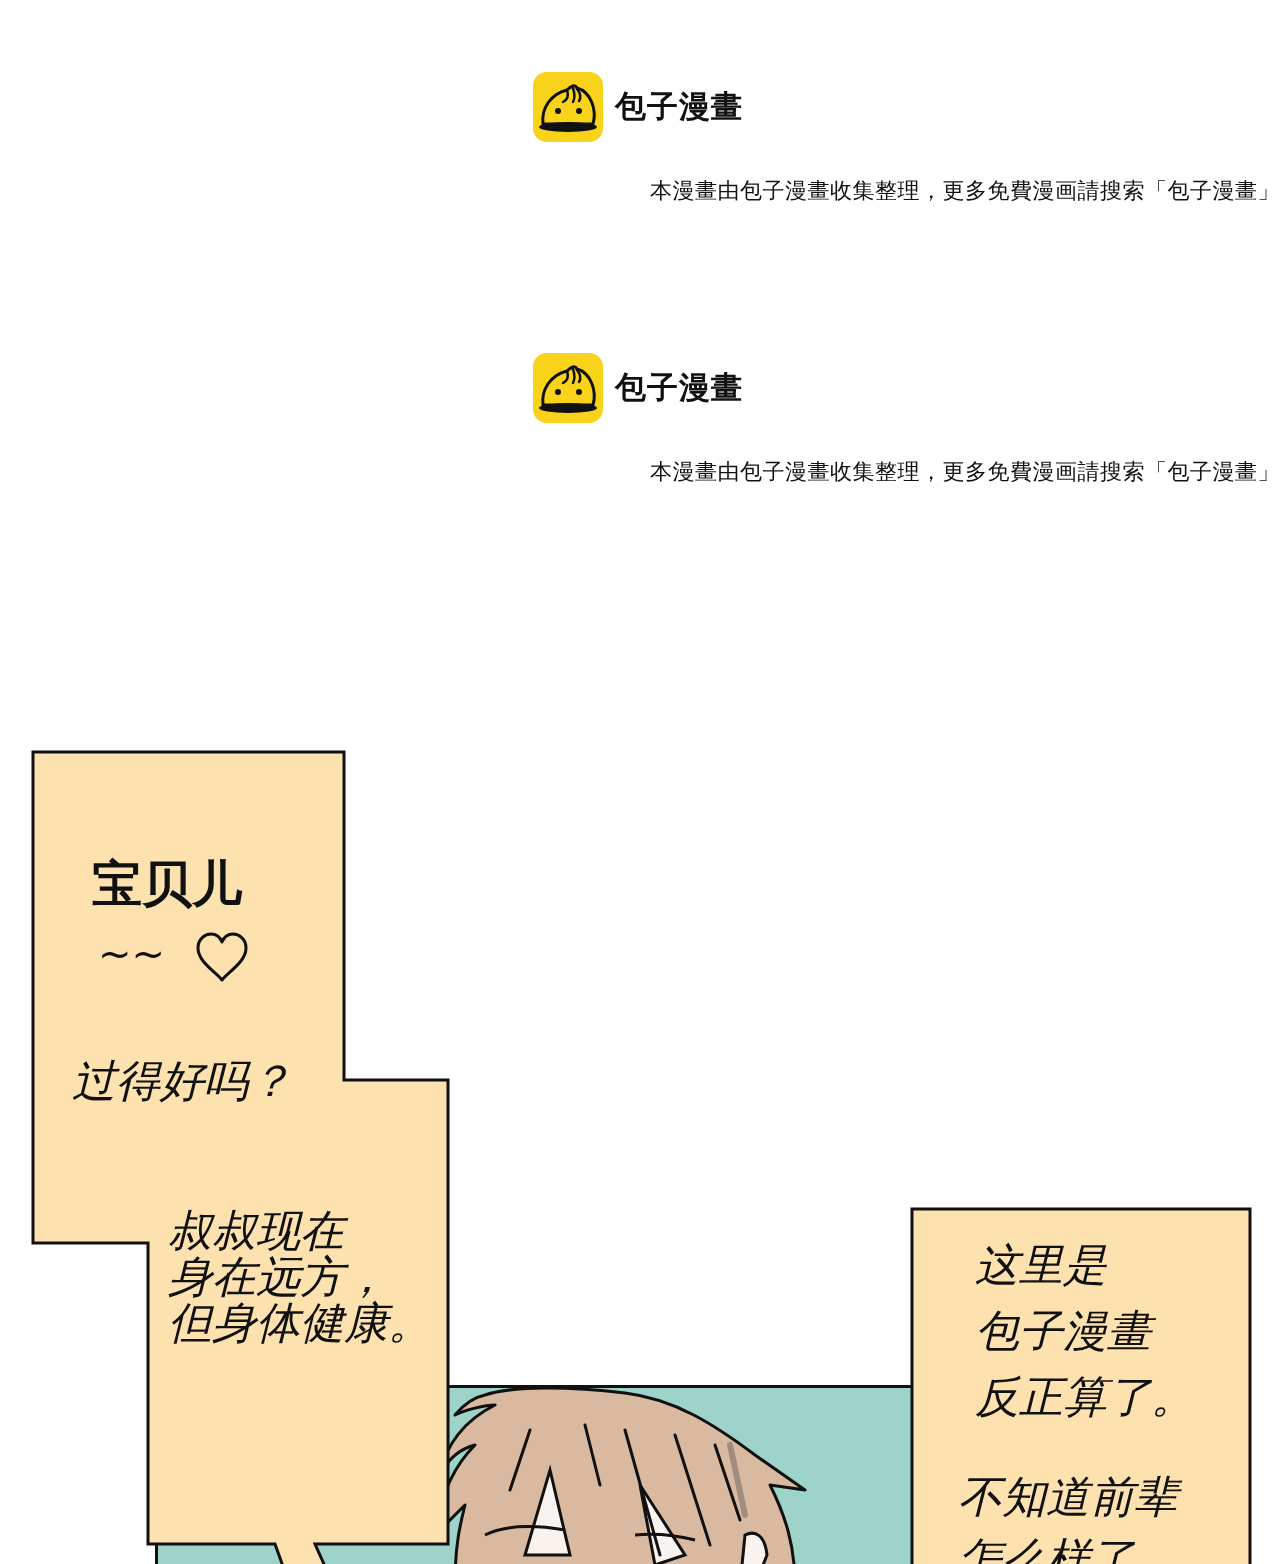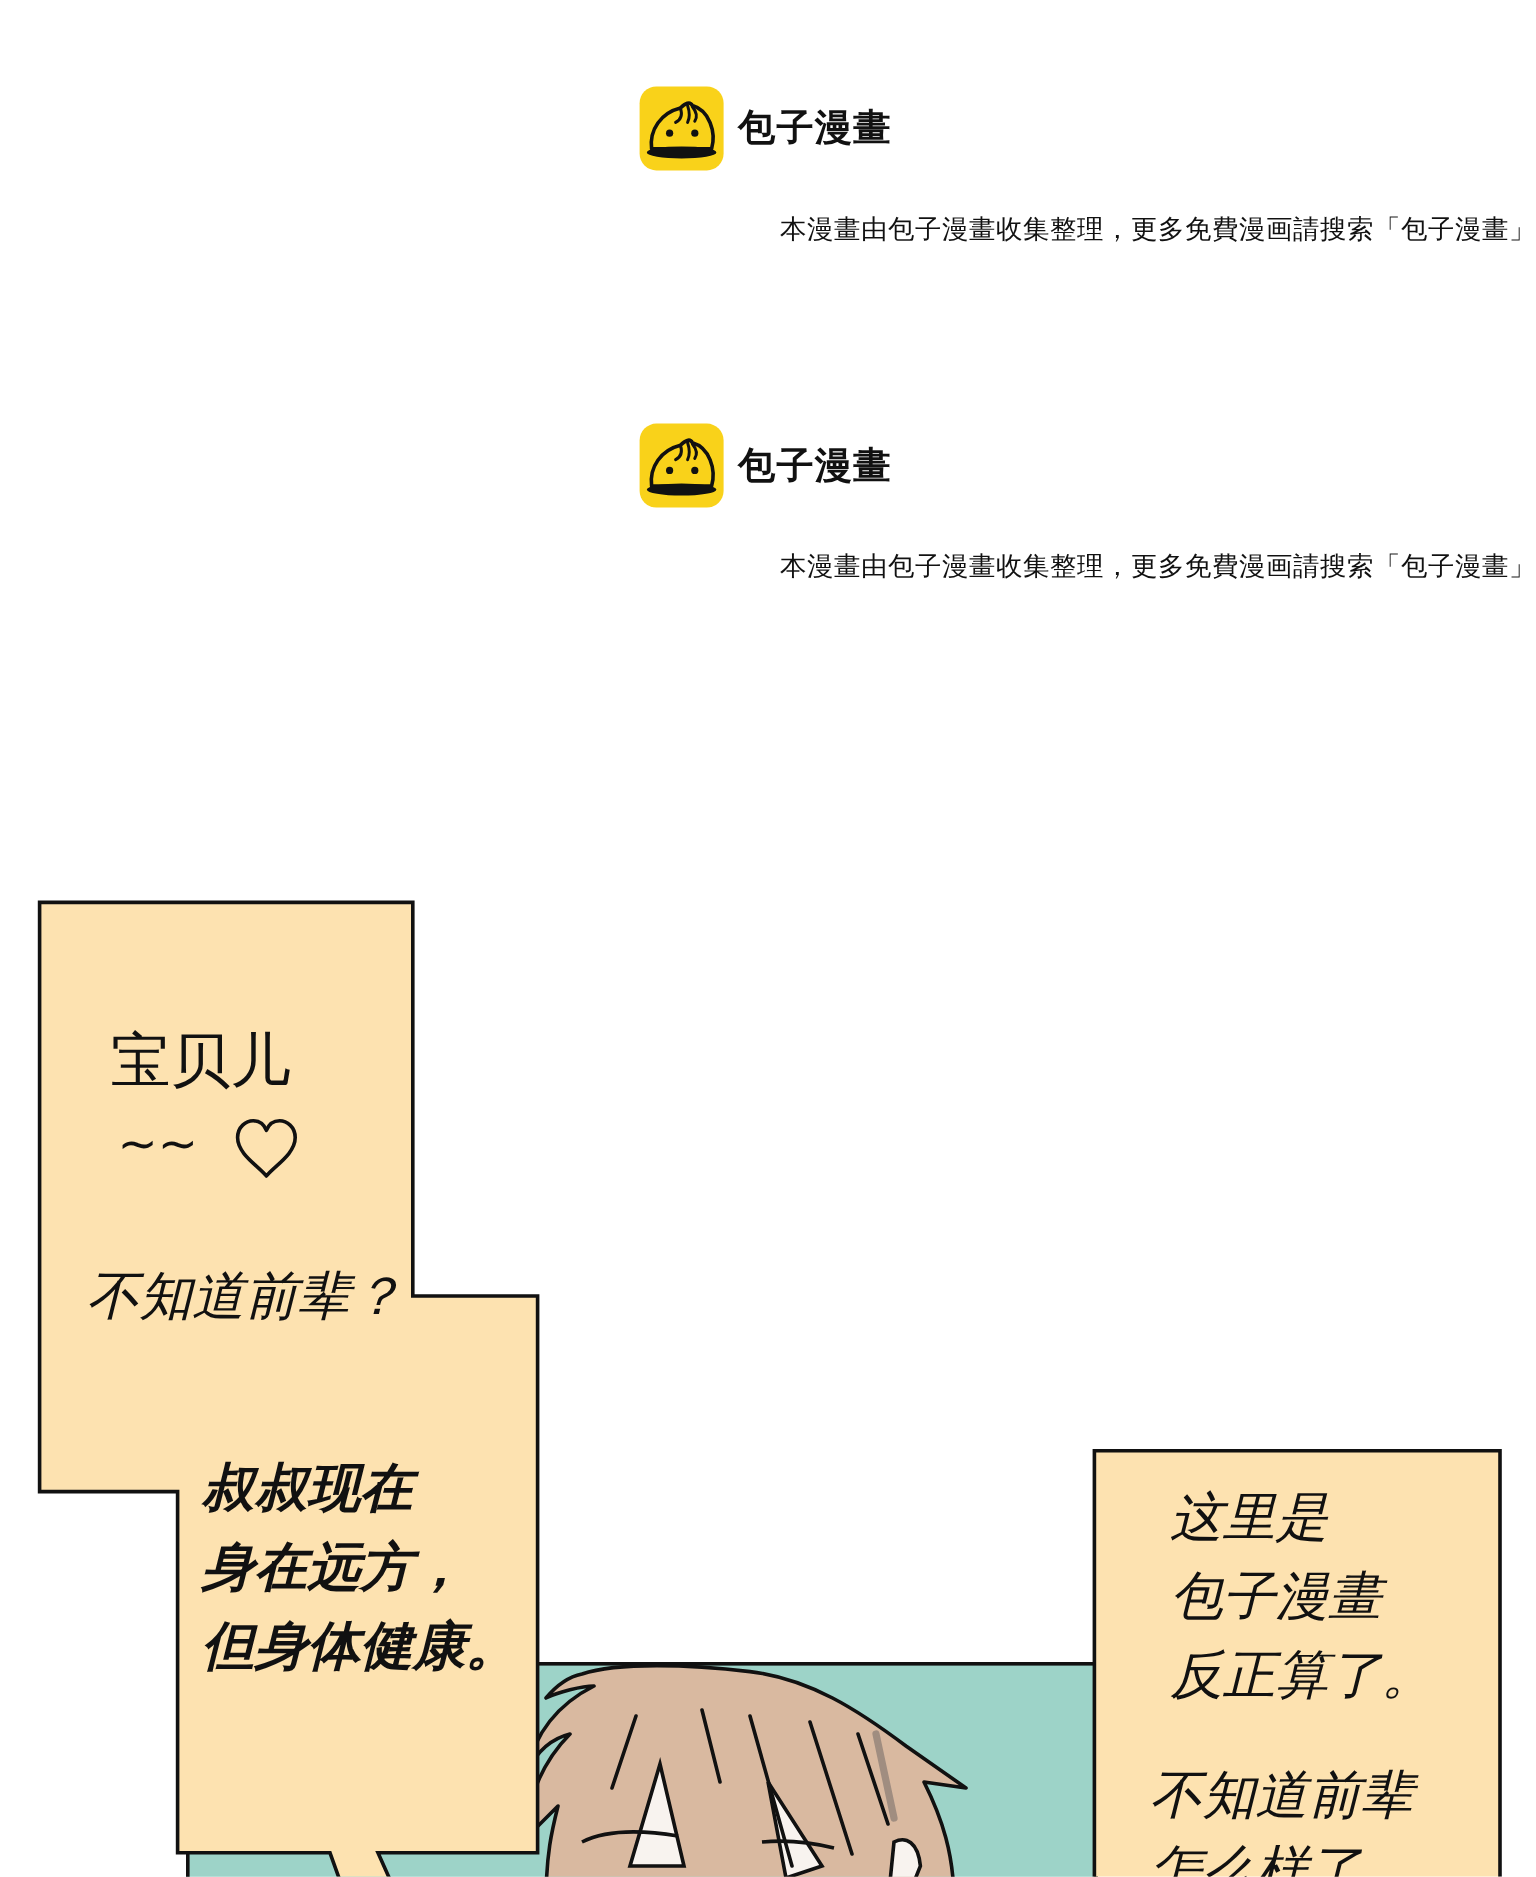--- a/index.html
+++ b/index.html
@@ -68,24 +68,24 @@
     }
     .bubble-shape { position: absolute; left: 0; top: 0; }
     .bubble-text {
       position: absolute;
       font-family: "DejaVu Sans", sans-serif;
       color: #111;
       font-style: italic;
       white-space: pre;
       line-height: 1.3;
     }
-    .t-baobei { left: 92px; top: 852px; font-size: 50px; font-style: normal; }
+    .t-baobei { left: 92px; top: 852px; font-size: 50px; font-style: normal; font-weight: bold; }
     .t-tilde { left: 98px; top: 928px; font-size: 40px; font-style: normal; }
     .t-how { left: 72px; top: 1052px; font-size: 44px; }
-    .t-uncle { left: 168px; top: 1208px; font-size: 44px; line-height: 66px; font-weight: bold; }
+    .t-uncle { left: 168px; top: 1208px; font-size: 44px; line-height: 46px; }
     .t-right1 { left: 975px; top: 1232px; font-size: 44px; line-height: 66px; }
     .t-right2 { left: 958px; top: 1466px; font-size: 44px; line-height: 62px; }
     .heart-icon { position: absolute; left: 194px; top: 930px; }
   </style>
 </head>
 <body>
 
 <div class="watermark" style="top:72px;">
   <div class="wm-logo-row">
     <div class="wm-icon">
@@ -148,21 +148,21 @@
 
 <svg class="bubble-shape" width="1280" height="1564" viewBox="0 0 1280 1564">
   <path d="M912 1209 L1250 1209 L1250 1600 L912 1600 Z" fill="#fde2b0" stroke="#111" stroke-width="3"></path>
 </svg>
 
 <div class="bubble-text t-baobei">宝贝儿</div>
 <div class="bubble-text t-tilde">~~</div>
 <svg class="heart-icon" width="56" height="54" viewBox="0 0 56 54">
   <path d="M28 50 C22 42 4 32 4 18 C4 9 11 4 17 4 C22 4 26 7 28 12 C30 7 34 4 39 4 C45 4 52 9 52 18 C52 32 34 42 28 50 Z" fill="none" stroke="#111" stroke-width="3" stroke-linejoin="round"></path>
 </svg>
-<div class="bubble-text t-how">不知道前辈？</div>
+<div class="bubble-text t-how">过得好吗？</div>
 <div class="bubble-text t-uncle">叔叔现在
 身在远方，
 但身体健康。</div>
 
 <div class="bubble-text t-right1">这里是
 包子漫畫
 反正算了。</div>
 <div class="bubble-text t-right2">不知道前辈
 怎么样了</div>
 

